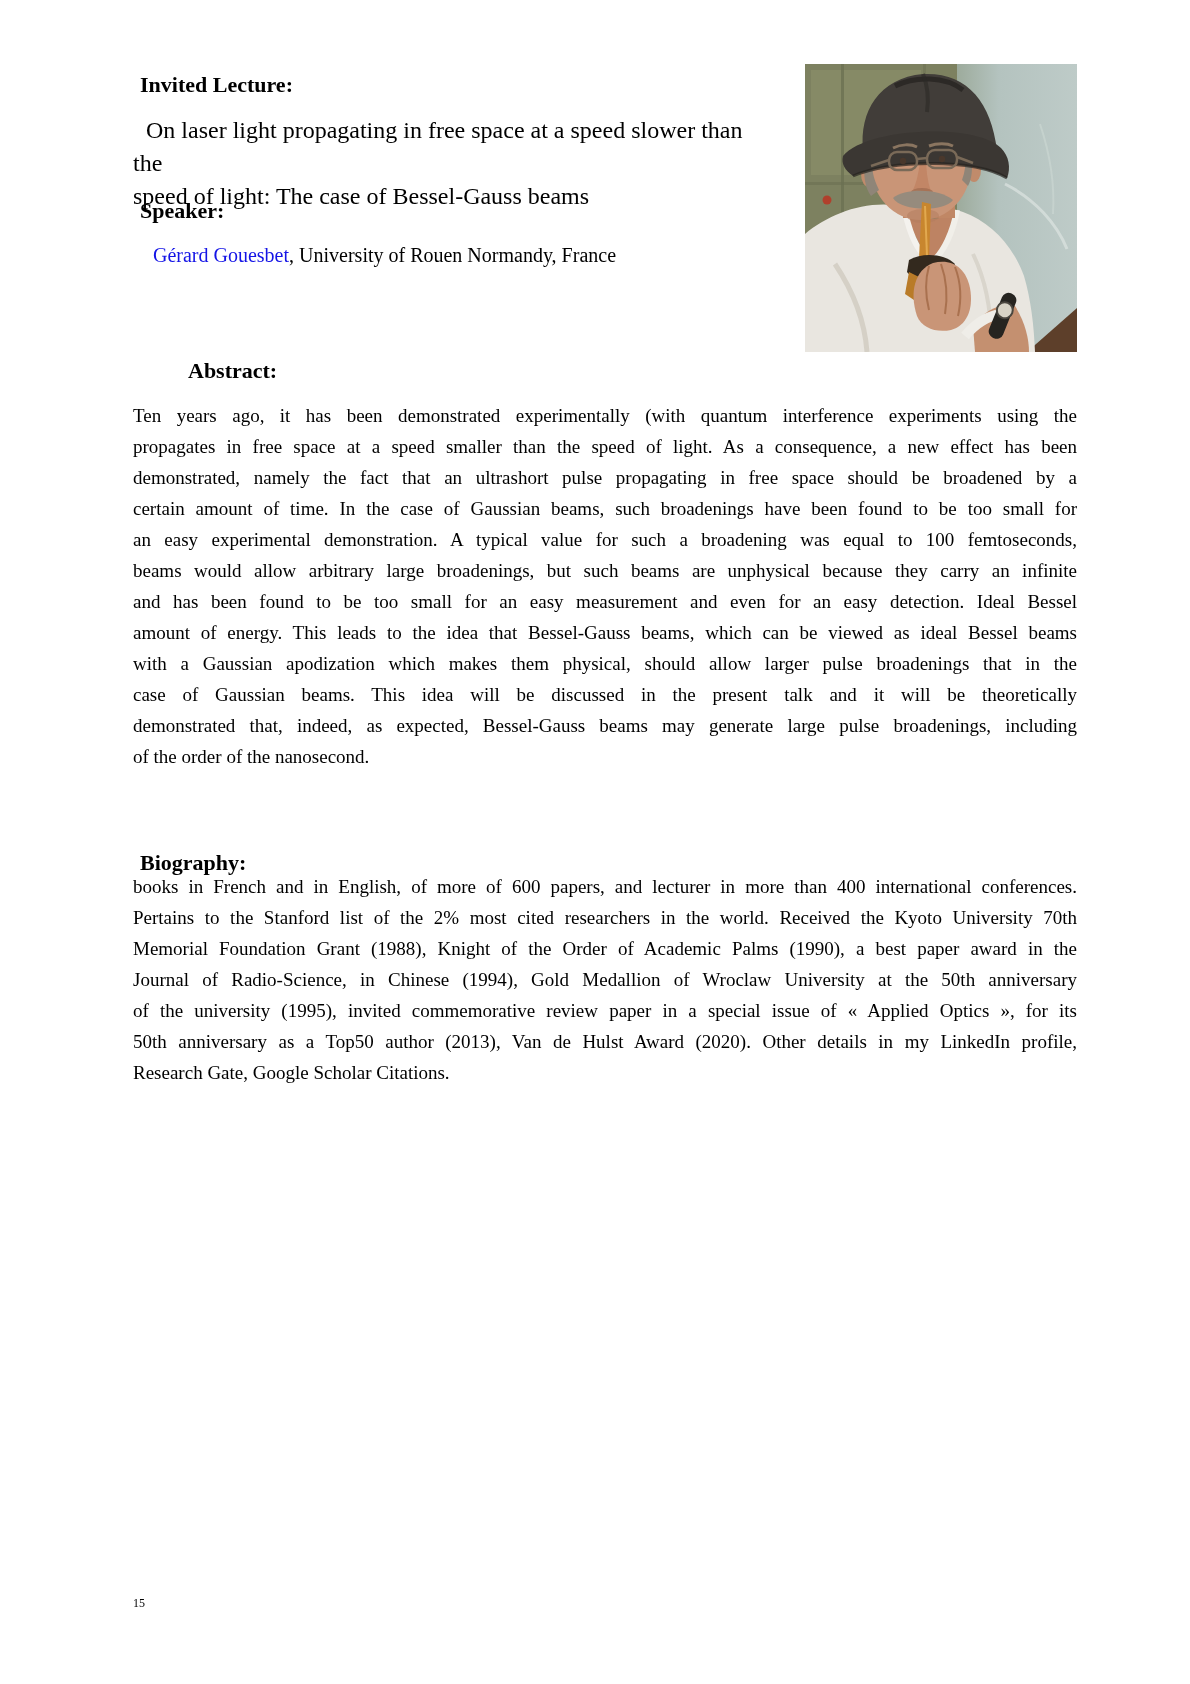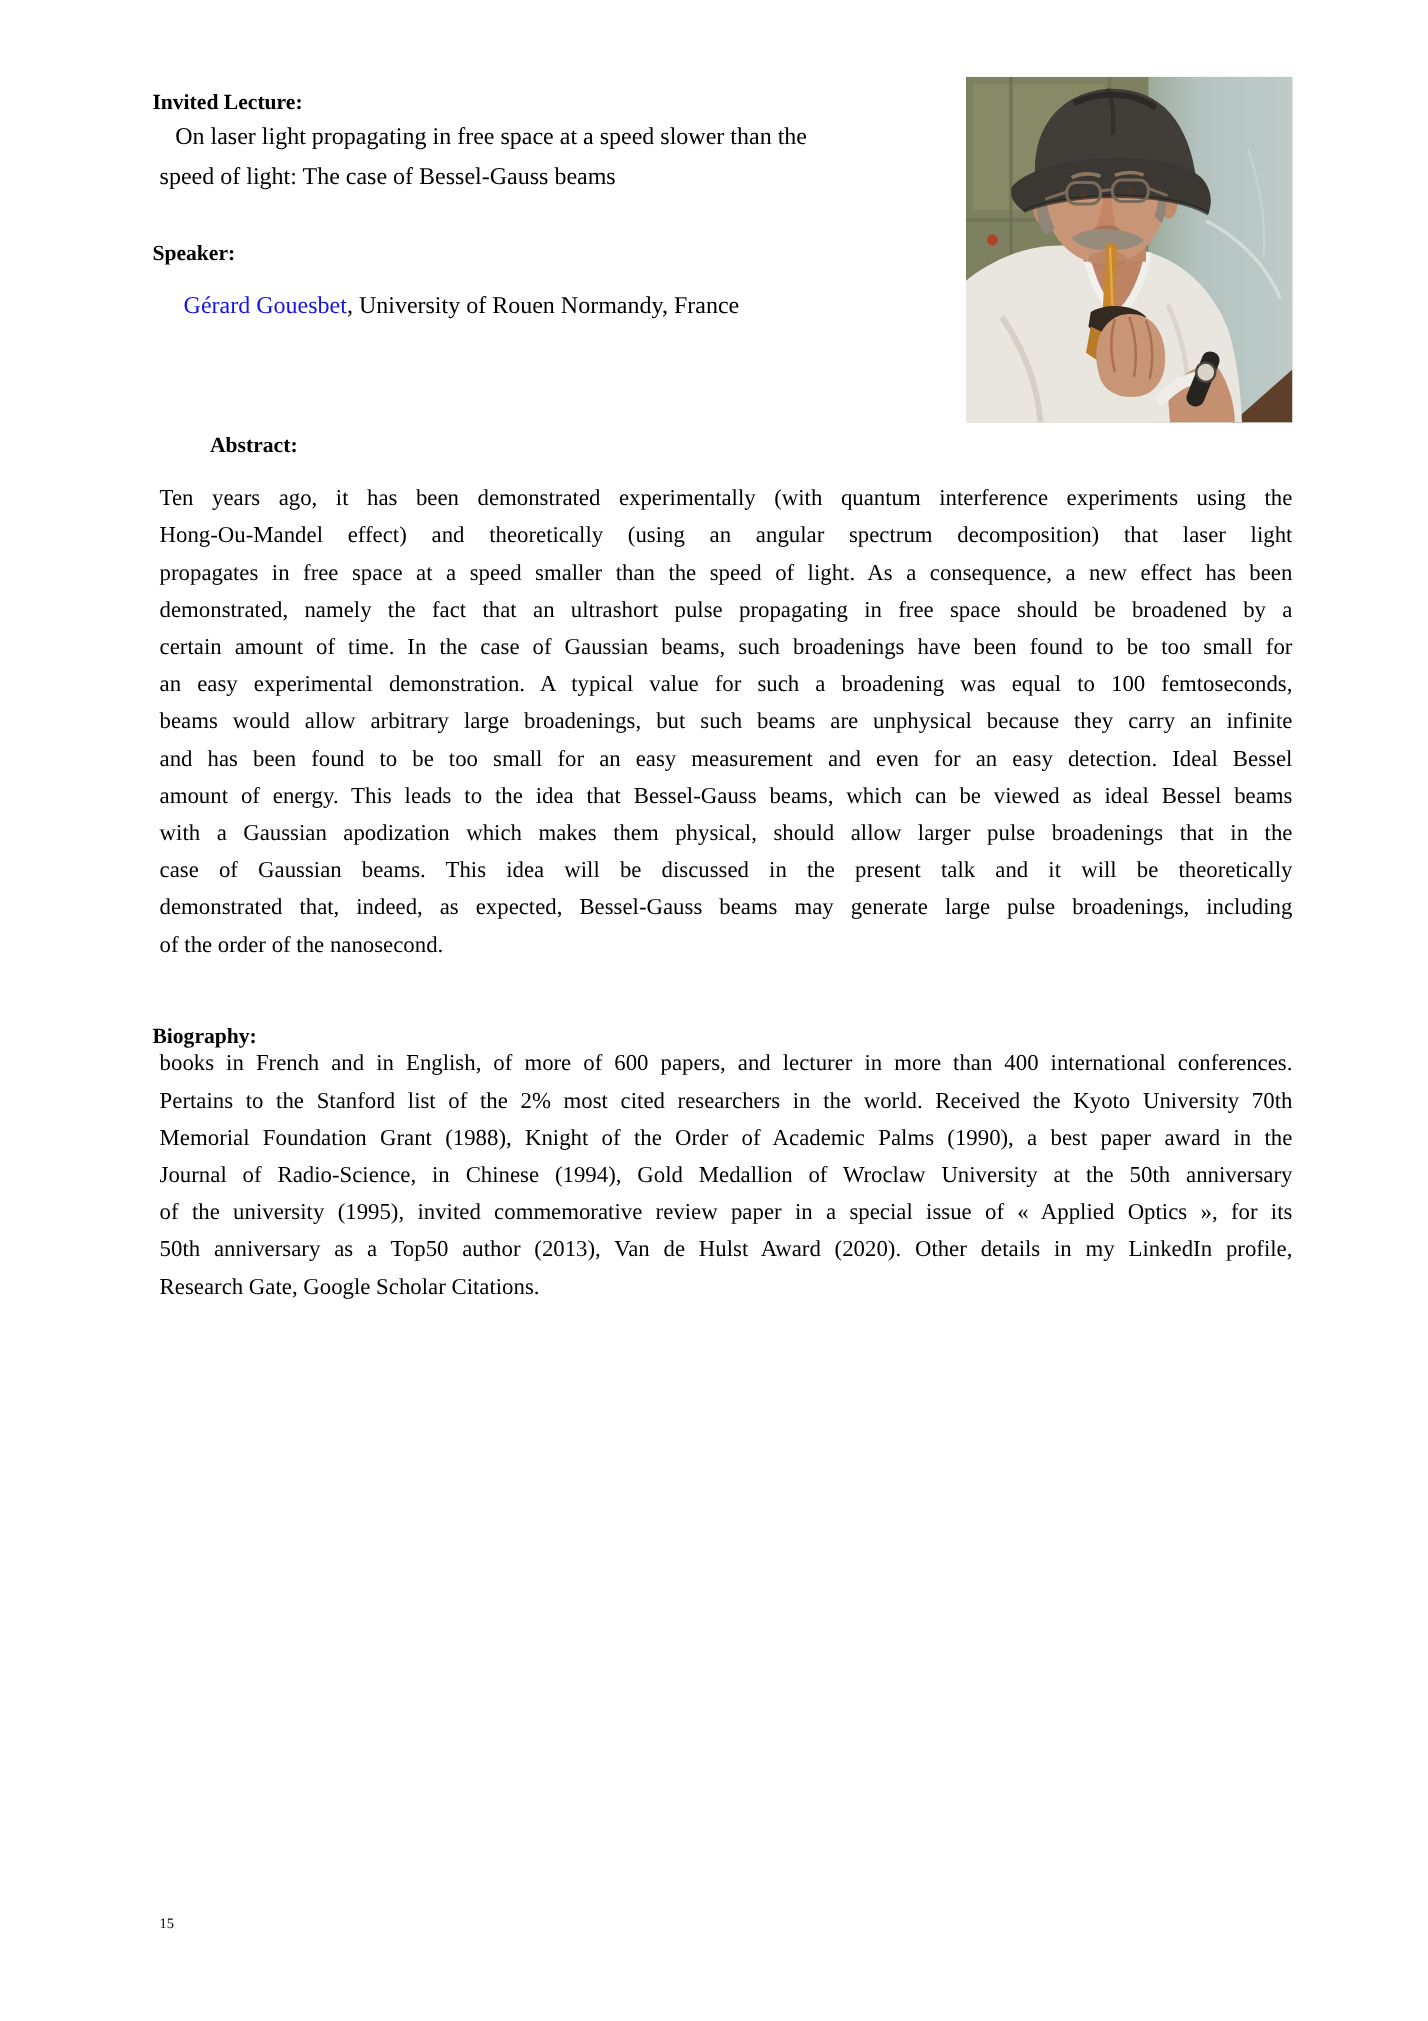--- a/index.html
+++ b/index.html
@@ -8,37 +8,37 @@
     width: 1190px;
     height: 1684px;
     background: #ffffff;
     font-family: "Liberation Serif", serif;
     color: #000000;
     overflow: hidden;
     margin: 0 auto;
   }
   .heading {
     position: absolute;
-    left: 127px;
+    left: 140px;
     font-weight: bold;
-    font-size: 18px;
+    font-size: 22px;
     line-height: 30px;
     white-space: nowrap;
   }
   #h-invited   { top: 70px; }
   #h-speaker   { top: 196px; }
   #h-abstract  { top: 356px; margin-left: 48px; }
   #h-biography { top: 824px; margin-top: 24px; }
 
   .title-block {
     position: absolute;
     left: 133px;
-    top: 98px;
+    top: 114px;
     width: 640px;
-    font-size: 20px;
+    font-size: 24px;
     line-height: 33px;
   }
   .title-block .line.first { text-indent: 13px; }
 
   .speaker-line {
     position: absolute;
     left: 133px;
     top: 244px;
     font-size: 20px;
     text-indent: 20px;
@@ -171,21 +171,20 @@
         <rect x="190" y="228" width="15" height="48" rx="7" fill="#262420"></rect>
         <circle cx="197.5" cy="246" r="8" fill="#d8d3c6" stroke="#4a463f" stroke-width="2"></circle>
       </g>
     </svg>
   </div>
 
   <div class="heading" id="h-abstract">Abstract:</div>
 
   <div class="para justified" id="abstract-text">
       <div class="line first">Ten years ago, it has been demonstrated experimentally (with quantum interference experiments using the</div>
-      <div class="line">Hong-Ou-Mandel effect) and theoretically (using an angular spectrum decomposition) that laser light</div>
       <div class="line">propagates in free space at a speed smaller than the speed of light. As a consequence, a new effect has been</div>
       <div class="line">demonstrated, namely the fact that an ultrashort pulse propagating in free space should be broadened by a</div>
       <div class="line">certain amount of time. In the case of Gaussian beams, such broadenings have been found to be too small for</div>
       <div class="line">an easy experimental demonstration. A typical value for such a broadening was equal to 100 femtoseconds,</div>
       <div class="line">beams would allow arbitrary large broadenings, but such beams are unphysical because they carry an infinite</div>
       <div class="line">and has been found to be too small for an easy measurement and even for an easy detection. Ideal Bessel</div>
       <div class="line">amount of energy. This leads to the idea that Bessel-Gauss beams, which can be viewed as ideal Bessel beams</div>
       <div class="line">with a Gaussian apodization which makes them physical, should allow larger pulse broadenings that in the</div>
       <div class="line">case of Gaussian beams. This idea will be discussed in the present talk and it will be theoretically</div>
       <div class="line">demonstrated that, indeed, as expected, Bessel-Gauss beams may generate large pulse broadenings, including</div>

